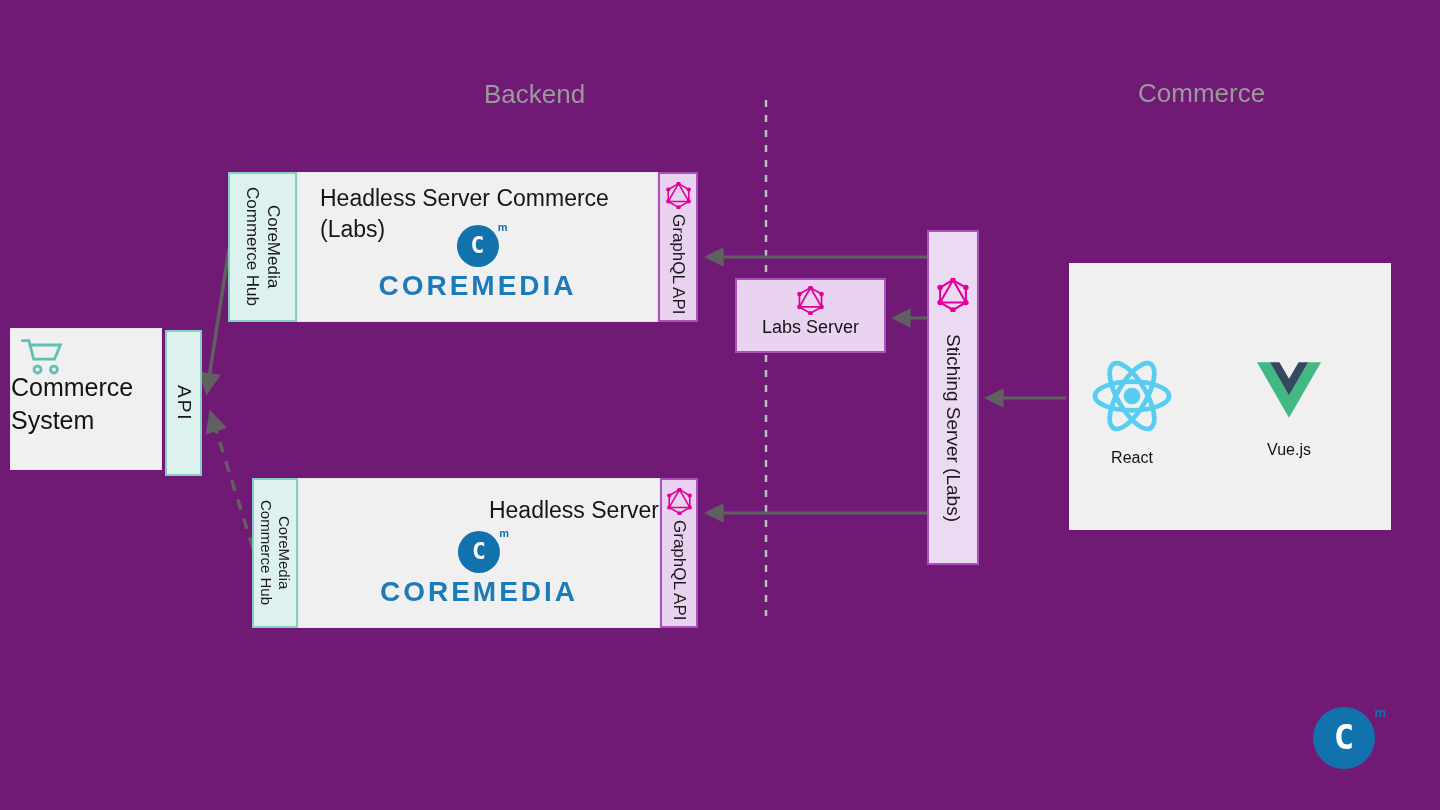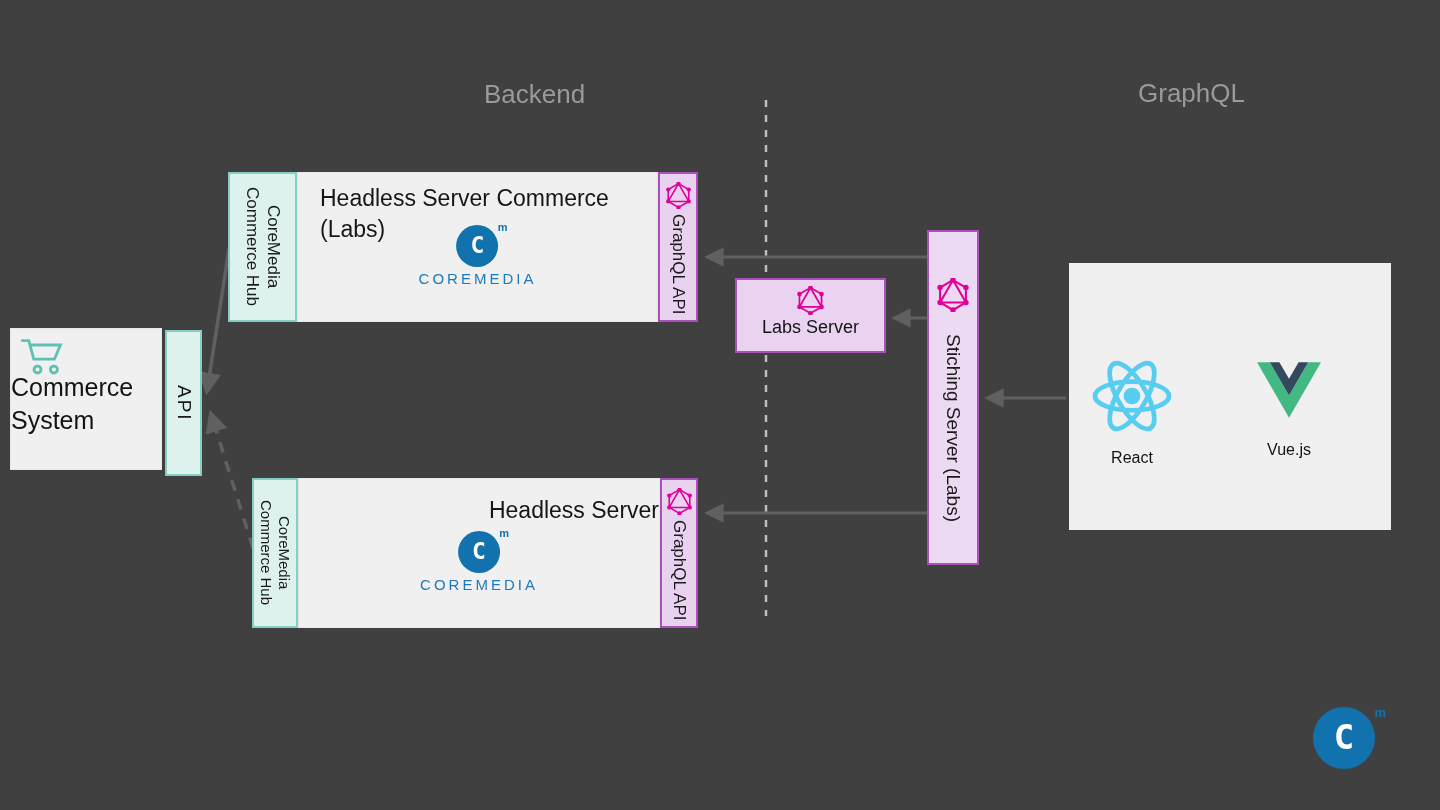--- a/index.html
+++ b/index.html
@@ -1,18 +1,18 @@
 <!DOCTYPE html>
 <html><head>
 <meta charset="utf-8">
 <style>
   * { margin:0; padding:0; box-sizing:border-box; }
   html,body { width:1440px; height:810px; background:#ffffff; overflow:hidden;
               font-family:"Liberation Sans","DejaVu Sans",sans-serif; }
-  #canvas { position:relative; width:1440px; height:810px; background:#404040; }
+  #canvas { position:relative; width:1440px; height:810px; background:#701a75; }
 
   
   #lines { position:absolute; left:0; top:0; width:1440px; height:810px; pointer-events:none; }
 
   
   .section-label { position:absolute; font-size:26px; color:#9a9a9a; font-weight:400; }
 
   
   .gray-box { background:#f0f0f0; border:1px solid #e6e6e6; }
   .teal-strip { background:#ddf1ee; border:2px solid #85cdc5; display:flex; align-items:center; justify-content:center; }
@@ -51,21 +51,21 @@
   #group2 .gql-strip { width:38px; }
 
   
   .cm-brand { position:absolute; left:50%; transform:translateX(-50%); top:52px;
               display:flex; flex-direction:column; align-items:center; gap:3px; }
   .cm-circle { position:relative; width:42px; height:42px; border-radius:50%; background:#1272ae;
                display:flex; align-items:center; justify-content:center; }
   .cm-c { color:#ffffff; font-weight:700; font-size:23px; margin-top:-2px;
           font-family:"DejaVu Sans Mono",monospace; }
   .cm-m { position:absolute; top:-4px; right:-9px; color:#1272ae; font-size:11px; font-weight:700; }
-  .cm-wordmark { color:#1d7ab8; font-weight:400; font-size:15px; letter-spacing:3px; }
+  .cm-wordmark { color:#1d7ab8; font-weight:700; font-size:28px; letter-spacing:3px; }
 
   
   #mock-box { position:absolute; left:735px; top:278px; width:151px; height:75px;
               background:#e9d3f0; border:2px solid #a950ba;
               display:flex; flex-direction:column; align-items:center; padding-top:6px; }
   #mock-box .gql-icon { width:29px; height:29px; }
   #mock-label { font-size:18px; color:#141414; margin-top:2px; }
 
   
   #stitch-box { position:absolute; left:927px; top:230px; width:52px; height:335px;
@@ -125,21 +125,21 @@
     <line x1="766" y1="100" x2="766" y2="616" stroke="#bdbdbd" stroke-width="2.5" stroke-dasharray="7,8"></line>
     <line x1="927" y1="257" x2="708" y2="257" stroke="#606060" stroke-width="3" marker-end="url(#arr)"></line>
     <line x1="927" y1="318" x2="895" y2="318" stroke="#606060" stroke-width="3" marker-end="url(#arr)"></line>
     <line x1="1066" y1="398" x2="988" y2="398" stroke="#606060" stroke-width="3" marker-end="url(#arr)"></line>
     <line x1="927" y1="513" x2="708" y2="513" stroke="#606060" stroke-width="3" marker-end="url(#arr)"></line>
     <line x1="229" y1="249" x2="207" y2="391" stroke="#606060" stroke-width="3.5" marker-end="url(#arr)"></line>
     <line x1="253" y1="548" x2="211" y2="414" stroke="#606060" stroke-width="3.5" stroke-dasharray="11,9" marker-end="url(#arr)"></line>
   </svg>
 
   <div class="section-label" style="left:484px; top:79px;">Backend</div>
-  <div class="section-label" style="left:1138px; top:78px;">GraphQL</div>
+  <div class="section-label" style="left:1138px; top:78px;">Commerce</div>
 
   <div id="commerce-box" class="gray-box">
     <svg id="cart-svg" width="48" height="46" viewBox="0 0 44 40">
       <g stroke="#5ec1b5" stroke-width="2.6" fill="none">
         <path d="M2 5 h7 l4.5 17 h19 l5.5 -13 H11"></path>
         <circle cx="17" cy="31.5" r="3.2"></circle>
         <circle cx="32" cy="31.5" r="3.2"></circle>
       </g>
     </svg>
     <div id="commerce-label">Commerce System</div>

